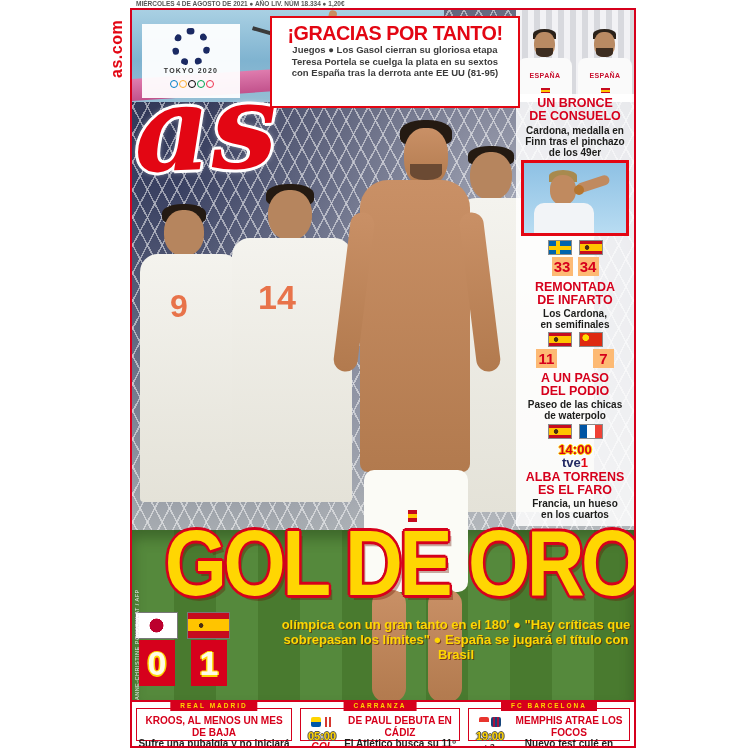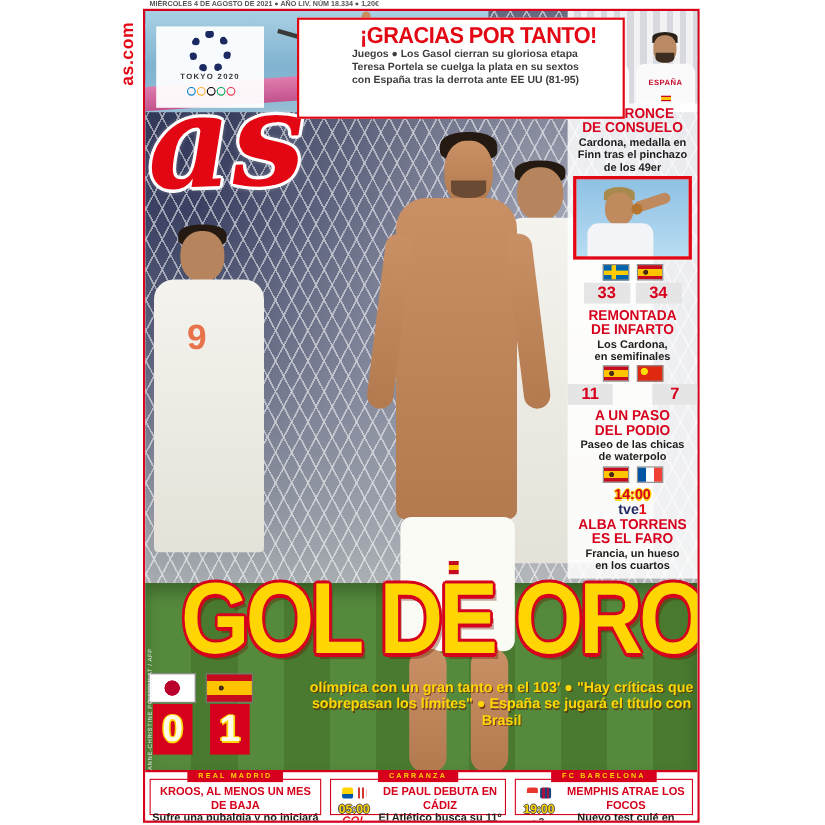--- a/index.html
+++ b/index.html
@@ -41,21 +41,21 @@
   #kayak .blade{position:absolute;left:238px;top:44px;width:22px;height:10px;background:#e8c21e;border-radius:50%;transform:rotate(16deg);}
   #kayak .torso{position:absolute;left:150px;top:24px;width:40px;height:38px;background:linear-gradient(90deg,#fff 60%,#d6372f);border-radius:10px;}
   #kayak .khead{position:absolute;left:168px;top:10px;width:16px;height:16px;background:#c98c5f;border-radius:50%;}
   #kayak .arm{position:absolute;left:194px;top:0;width:8px;height:32px;background:#c98c5f;border-radius:4px;transform:rotate(14deg);}
 
   #tokyo{left:10px;top:14px;width:98px;height:74px;background:rgba(255,255,255,.94);text-align:center;}
   #tokyo .emblem{width:24px;height:24px;margin:4px auto 1px;border:7px dotted #1b2a63;border-radius:50%;}
   #tokyo .tlabel{font:700 7px "Liberation Sans",sans-serif;color:#333;letter-spacing:1.2px;}
   .ring{display:inline-block;width:6px;height:6px;border:1.5px solid;border-radius:50%;margin:1px 0 0 1px;}
 
-  #gracias{left:138px;top:6px;width:246px;height:88px;background:#fff;border:2px solid #e30613;text-align:left;z-index:6;padding-left:48px;}
+  #gracias{left:138px;top:6px;width:246px;height:88px;background:#fff;border:2px solid #e30613;text-align:center;z-index:6;}
   #gracias .gh{margin-top:3px;font:900 21px/23px "Liberation Sans",sans-serif;color:#e30613;
      letter-spacing:-.5px;transform:scaleX(.94);}
   #gracias .gl{font:700 9.5px/11.5px "Liberation Sans",sans-serif;color:#3c3c3c;}
 
   #gasol{left:384px;top:0;width:118px;height:92px;overflow:hidden;
      background:repeating-linear-gradient(90deg,#f2f2f5 0 6px,#d8d9de 6px 12px);}
   .gasp{position:absolute;bottom:0;width:54px;height:70px;}
   .gasp .ghead{position:absolute;left:16px;top:0;width:21px;height:25px;background:#b98a63;border-radius:45%;}
   .gasp .ghair{position:absolute;left:15px;top:-3px;width:23px;height:10px;background:#2a2119;border-radius:50% 50% 0 0;}
   .gasp .gbeard{position:absolute;left:18px;top:16px;width:17px;height:9px;background:#3d2d20;border-radius:0 0 45% 45%;}
@@ -76,21 +76,21 @@
   .flag{width:24px;height:15px;border:1px solid #8a8a8a;box-sizing:border-box;background-repeat:no-repeat;}
   .f-sweden{background-color:#0064ad;
      background-image:linear-gradient(#fecb00,#fecb00),linear-gradient(#fecb00,#fecb00);
      background-size:4px 100%,100% 4px;background-position:7px 0,0 5px;}
   .f-spain{background:radial-gradient(circle at 32% 50%,#4a2c12 0 2px,transparent 2.6px),
      linear-gradient(180deg,#c60b1e 0 26%,#ffc400 26% 74%,#c60b1e 74%);}
   .f-china{background:radial-gradient(circle at 26% 36%,#ffde00 0 3px,transparent 3.6px),#de2910;}
   .f-france{background:linear-gradient(90deg,#0055a4 0 33%,#fff 33% 66%,#ef4135 66%);}
   .f-japan{background:radial-gradient(circle at 50% 50%,#bc002d 0 28%,transparent 30%),#fff;}
   .scorerow{position:absolute;left:0;width:118px;display:flex;justify-content:center;gap:5px;}
-  .scorebox{width:42px;height:19px;background:#e5e5e5;color:#d6001c;font:900 15px/19px "Liberation Sans",sans-serif;text-align:center;}
+  .scorebox{width:21px;height:19px;background:#fdba74;color:#d6001c;font:900 15px/19px "Liberation Sans",sans-serif;text-align:center;}
   #cardona{position:absolute;left:5px;top:66px;width:102px;height:70px;border:3px solid #e30613;
      background:linear-gradient(180deg,#8ec1e4,#b8dcf2);overflow:hidden;}
   #cardona .chead{position:absolute;left:26px;top:12px;width:26px;height:30px;background:#c08a5f;border-radius:46%;}
   #cardona .chair{position:absolute;left:25px;top:7px;width:28px;height:12px;background:#a88a4e;border-radius:50% 50% 0 0;}
   #cardona .cshirt{position:absolute;left:10px;top:40px;width:60px;height:30px;background:#f2f4f7;border-radius:10px 10px 0 0;}
   #cardona .carm{position:absolute;left:52px;top:16px;width:34px;height:10px;background:#c08a5f;border-radius:5px;transform:rotate(-18deg);}
   #cardona .medal{position:absolute;left:50px;top:22px;width:10px;height:10px;background:#b5752f;border-radius:50%;}
   #tvetime{position:absolute;left:0;width:118px;text-align:center;font:900 13px "Liberation Sans",sans-serif;color:#d6001c;
      text-shadow:-1px 0 #ffd400,1px 0 #ffd400,0 -1px #ffd400,0 1px #ffd400;}
   #tve1{position:absolute;left:0;width:118px;text-align:center;font:900 13px "Liberation Sans",sans-serif;}
@@ -147,20 +147,26 @@
       <div class="net"></div>
       <div class="abs" id="grass"></div>
 
       <div class="abs" style="left:8px;top:200px;width:100px;height:292px;">
         <div class="hair" style="left:22px;top:-6px;width:44px;height:20px;"></div>
         <div class="head" style="left:24px;top:0;width:40px;height:46px;"></div>
         <div class="jersey" style="left:0;top:44px;width:100px;height:248px;"></div>
         <div class="jnum" style="left:30px;top:78px;">9</div>
       </div>
 
+      <div class="abs" style="left:100px;top:180px;width:120px;height:312px;">
+        <div class="hair" style="left:34px;top:-6px;width:48px;height:22px;"></div>
+        <div class="head" style="left:36px;top:0;width:44px;height:50px;"></div>
+        <div class="jersey" style="left:0;top:48px;width:120px;height:264px;"></div>
+        <div class="jnum" style="left:26px;top:88px;font-size:34px;">14</div>
+      </div>
 
       <div class="abs" style="left:322px;top:142px;width:140px;height:360px;">
         <div class="hair" style="left:14px;top:-6px;width:46px;height:20px;"></div>
         <div class="head" style="left:16px;top:0;width:42px;height:48px;"></div>
         <div class="jersey" style="left:0;top:46px;width:140px;height:314px;border-radius:22px 22px 0 0;"></div>
       </div>
 
       <div class="abs" id="asensio" style="left:210px;top:118px;width:150px;height:574px;">
         <div class="hair" style="left:58px;top:-8px;width:52px;height:26px;background:#241a12;"></div>
         <div class="head skin" style="position:absolute;left:62px;top:0;width:44px;height:58px;border-radius:44%;"></div>
@@ -278,21 +284,21 @@
     </div>
 
     <div class="abs" id="gol">GOL DE ORO</div>
 
     <div class="bigflag f-japan" style="left:3px;top:602px;"></div>
     <div class="bigflag f-spain" style="left:55px;top:602px;"></div>
     <div class="matchbox" style="left:7px;">0</div>
     <div class="matchbox" style="left:59px;">1</div>
 
     <div class="abs" id="mainsub">
-      <div>olímpica con un gran tanto en el 103' ● "Hay críticas que</div>
+      <div>olímpica con un gran tanto en el 180' ● "Hay críticas que</div>
       <div>sobrepasan los límites" ● España se jugará el título con Brasil</div>
     </div>
 
     <div class="abs" id="credit">ANNE-CHRISTINE POUJOULAT / AFP</div>
 
     <div class="abs" id="strip">
       <div class="bx" style="left:4px;width:156px;">
         <div class="tab">REAL MADRID</div>
         <div class="btext0">
           <div class="bh">KROOS, AL MENOS UN MES DE BAJA</div>

